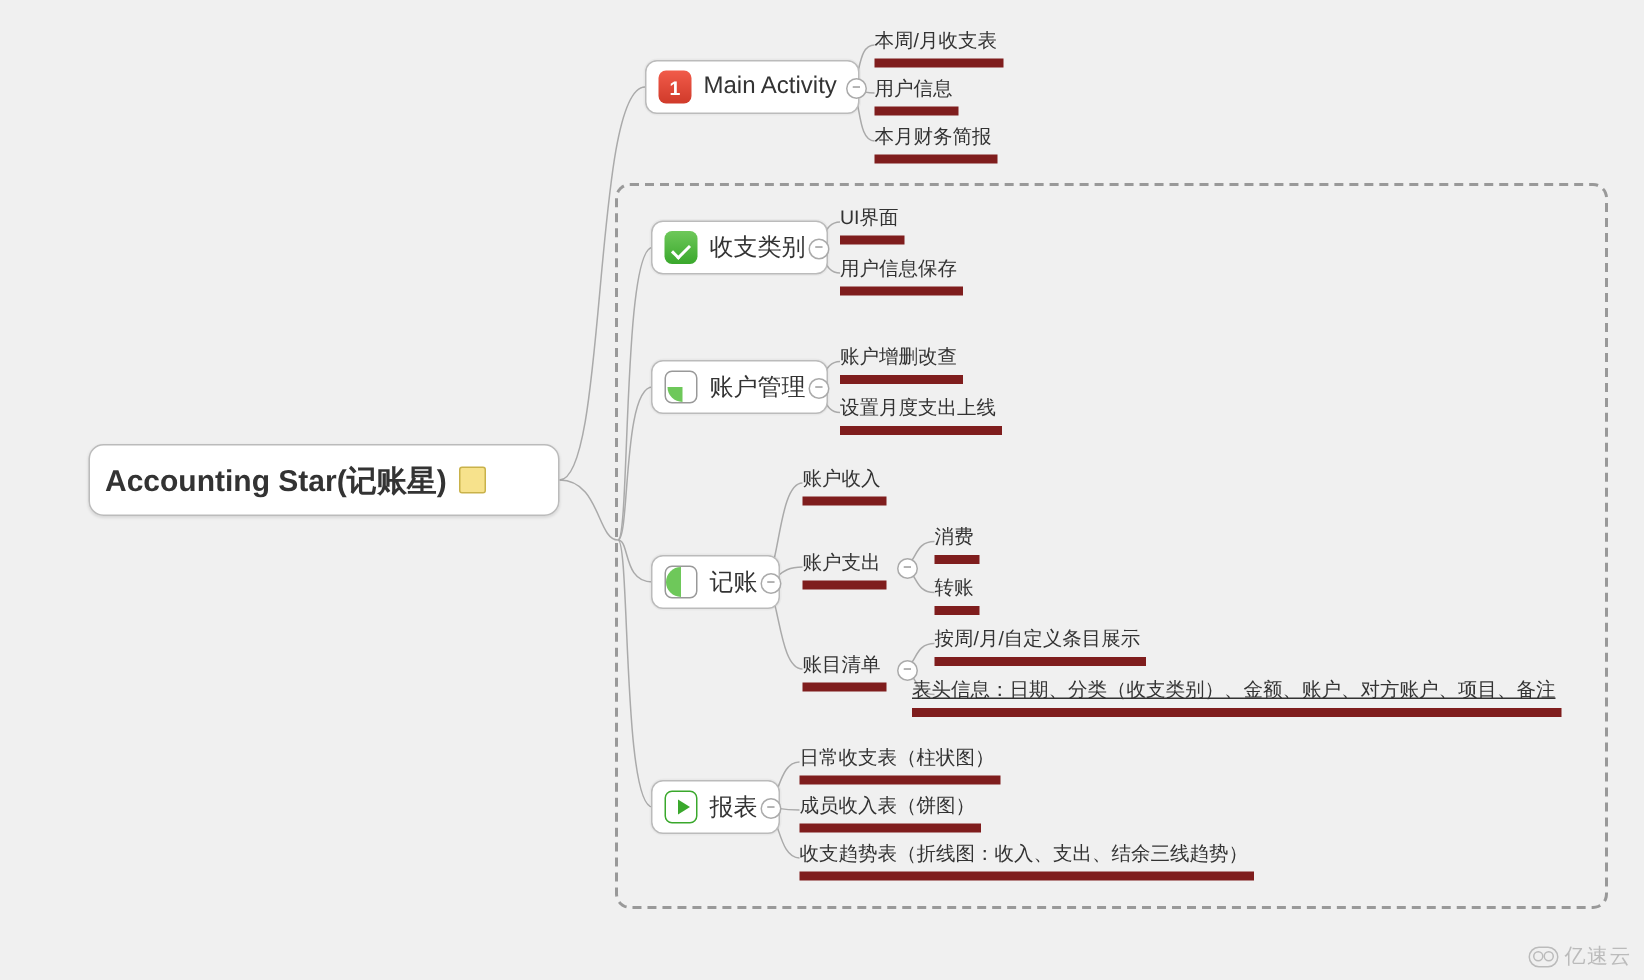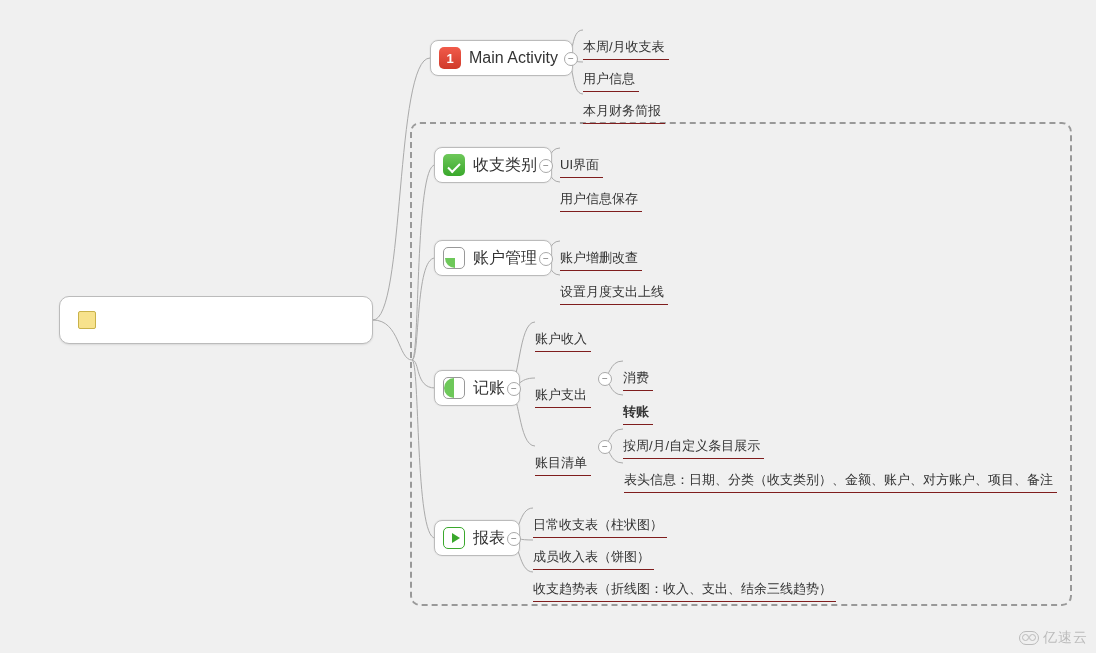--- a/index.html
+++ b/index.html
@@ -118,24 +118,23 @@
     border-bottom: 5px solid transparent;
   }
   .b-icon { position: relative; }
   .leaf {
     position: absolute;
     font-size: 13px;
     color: #333;
     white-space: nowrap;
   }
   .leaf.ul {
-    border-bottom: 1px solid #7f1d1d;
+    border-bottom: 6px solid #7f1d1d;
     padding-bottom: 3px;
     padding-right: 4px;
-    margin-top: 20px;
   }
   .group-box {
     position: absolute;
     border: 2px dashed #999;
     border-radius: 10px;
     background: transparent;
   }
   .collapse-dot {
     position: absolute;
     width: 12px; height: 12px;
@@ -217,20 +216,21 @@
     <path d="M600,446 C612,446 608,429 623,429"></path>
     <path d="M600,446 C612,446 608,463 623,463"></path>
 
     <path d="M508,538 C520,538 518,508 533,508"></path>
     <path d="M508,538 C520,538 518,540 533,540"></path>
     <path d="M508,538 C520,538 518,572 533,572"></path>
   </g>
 </svg>
 
 <div class="node root">
+  <span>Accounting Star(记账星)</span>
   <span class="note-icon"></span>
 </div>
 
 <div class="node branch1" style="left:430px; top:40px;">
   <span class="b-icon icon-num1">1</span>
   <span>Main Activity</span>
 </div>
 <div class="collapse-dot" style="left:564px; top:52px;"></div>
 <div class="leaf ul" style="left:583px; top:18px;">本周/月收支表</div>
 <div class="leaf ul" style="left:583px; top:50px;">用户信息</div>
@@ -256,26 +256,26 @@
   <span class="b-icon icon-pie h"></span>
   <span>记账</span>
 </div>
 <div class="collapse-dot" style="left:507px; top:382px;"></div>
 
 <div class="leaf ul" style="left:535px; top:310px;">账户收入</div>
 
 <div class="leaf ul" style="left:535px; top:366px;">账户支出</div>
 <div class="collapse-dot" style="left:598px; top:372px;"></div>
 <div class="leaf ul" style="left:623px; top:349px;">消费</div>
-<div class="leaf ul" style="left:623px; top:383px;font-weight:bold;">转账</div>
+<div class="leaf ul" style="left:623px; top:383px;">转账</div>
 
 <div class="leaf ul" style="left:535px; top:434px;">账目清单</div>
 <div class="collapse-dot" style="left:598px; top:440px;"></div>
 <div class="leaf ul" style="left:623px; top:417px;">按周/月/自定义条目展示</div>
-<div class="leaf ul" style="left:624px; top:451px;">表头信息：日期、分类（收支类别）、金额、账户、对方账户、项目、备注</div>
+<div class="leaf ul" style="left:608px; top:451px;text-decoration:underline;">表头信息：日期、分类（收支类别）、金额、账户、对方账户、项目、备注</div>
 
 <div class="node branch1" style="left:434px; top:520px;">
   <span class="b-icon icon-play"></span>
   <span>报表</span>
 </div>
 <div class="collapse-dot" style="left:507px; top:532px;"></div>
 <div class="leaf ul" style="left:533px; top:496px;">日常收支表（柱状图）</div>
 <div class="leaf ul" style="left:533px; top:528px;">成员收入表（饼图）</div>
 <div class="leaf ul" style="left:533px; top:560px;">收支趋势表（折线图：收入、支出、结余三线趋势）</div>
 

